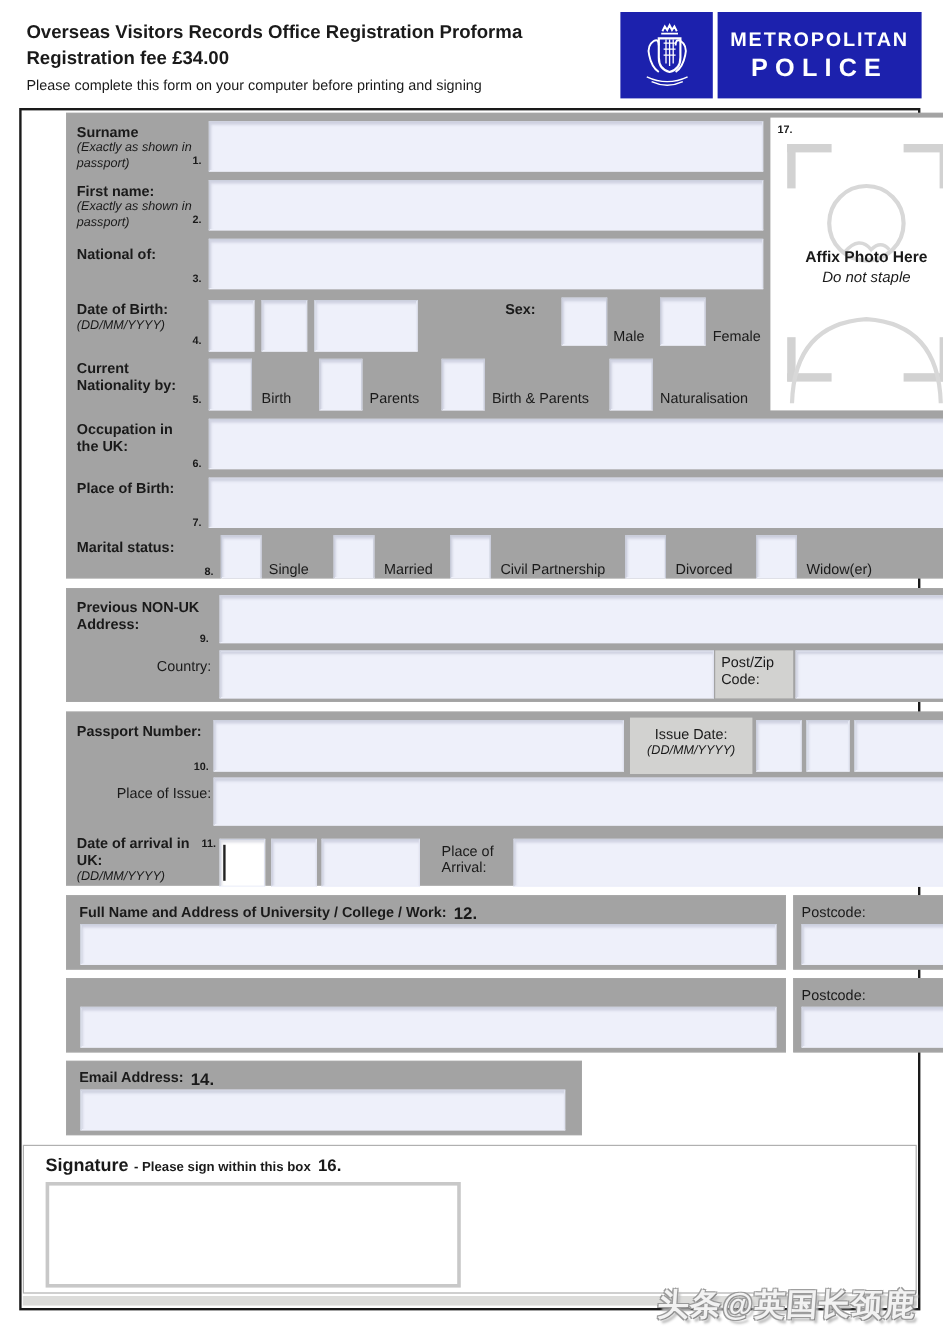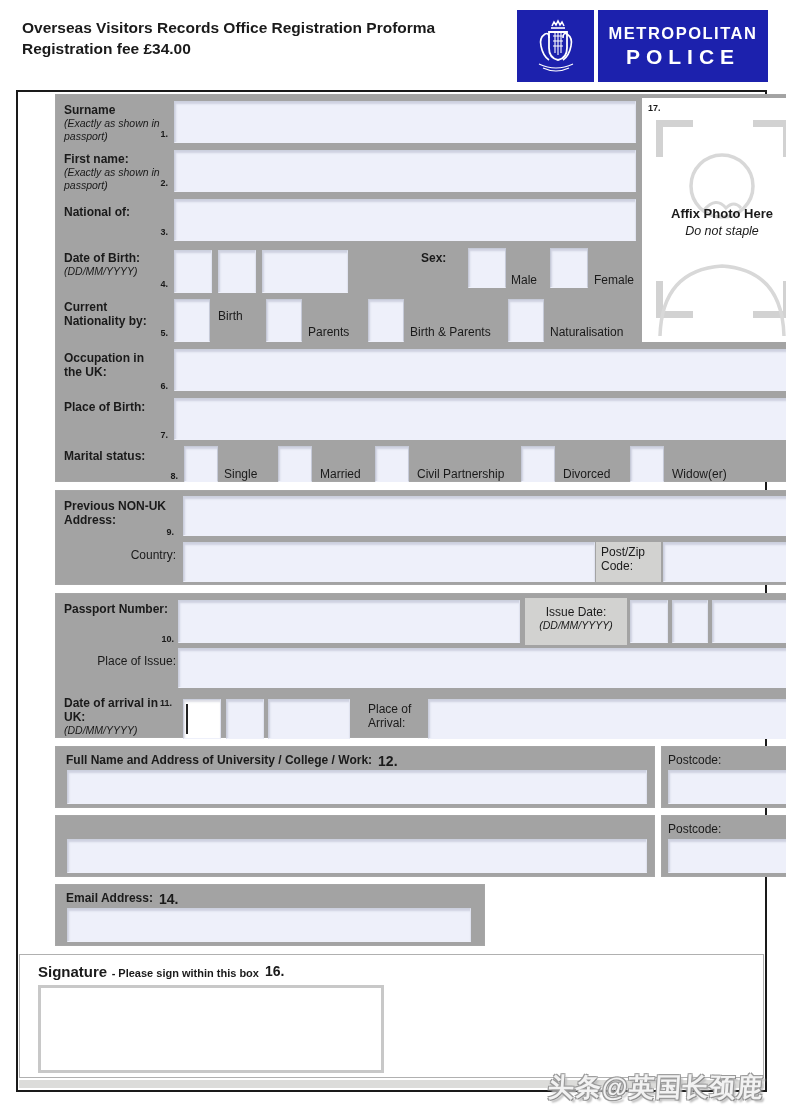--- a/index.html
+++ b/index.html
@@ -55,20 +55,21 @@
 </style>
 </head>
 <body>
 
 <div class="page">
 
   <div class="title">
     <div>Overseas Visitors Records Office Registration Proforma</div>
     <div>Registration fee £34.00</div>
   </div>
+  <div class="instruction">Please complete this form on your computer before printing and signing</div>
 
   <div class="logo">
     <div class="logo-crest">
       <svg width="62" height="60" viewBox="0 0 62 60" fill="none" stroke="#ffffff" stroke-width="1.6">
         <path d="M27 10 l2 -4 2 3 2 -4 2 4 2 -3 2 4"></path>
         <path d="M26 12 h14"></path>
         <path d="M24 16 h18 v16 q0 10 -9 12 q-9 -2 -9 -12 z" stroke-width="1.8"></path>
         <path d="M28 20 h10 M28 25 h10 M28 30 h10 M30 17 v20 M33 17 v22 M36 17 v20" stroke-width="1.1"></path>
         <path d="M20 18 q-6 4 -4 12 q2 10 8 14 M20 18 q4 -2 4 4"></path>
         <path d="M42 18 q6 4 4 12 q-2 10 -8 14 M42 18 q-4 -2 -4 4"></path>
@@ -114,21 +115,21 @@
 
       <div class="lbl" style="left:365px;top:156px;">Sex:</div>
       <div class="cb" style="left:412px;top:153px;width:38px;height:40px;"></div>
       <div class="opt" style="left:455px;top:178px;">Male</div>
       <div class="cb" style="left:494px;top:153px;width:38px;height:40px;"></div>
       <div class="opt" style="left:538px;top:178px;">Female</div>
 
       <div class="lbl" style="left:8px;top:205px;width:100px;">Current Nationality by:</div>
       <div class="num" style="left:94px;top:233px;width:18px;text-align:right;">5.</div>
       <div class="cb" style="left:118px;top:204px;width:36px;height:43px;"></div>
-      <div class="opt" style="left:162px;top:214px;">Birth</div>
+      <div class="opt" style="left:162px;top:230px;">Birth</div>
       <div class="cb" style="left:210px;top:204px;width:36px;height:43px;"></div>
       <div class="opt" style="left:252px;top:230px;">Parents</div>
       <div class="cb" style="left:312px;top:204px;width:36px;height:43px;"></div>
       <div class="opt" style="left:354px;top:230px;">Birth &amp; Parents</div>
       <div class="cb" style="left:452px;top:204px;width:36px;height:43px;"></div>
       <div class="opt" style="left:494px;top:230px;">Naturalisation</div>
 
       <div class="lbl" style="left:8px;top:256px;width:90px;">Occupation in the UK:</div>
       <div class="num" style="left:94px;top:286px;width:18px;text-align:right;">6.</div>
       <input type="text" class="fld" style="left: 118px; top: 254px; width: 624px; height: 42px;">
@@ -189,21 +190,21 @@
       <input type="text" class="fld" style="left: 616px; top: 6px; width: 36px; height: 43px;">
       <input type="text" class="fld" style="left: 656px; top: 6px; width: 86px; height: 43px;">
 
       <div class="rlbl" style="left:28px;top:60px;width:92px;text-align:right;">Place of Issue:</div>
       <input type="text" class="fld" style="left: 122px; top: 54px; width: 620px; height: 40px;">
 
       <div class="lbl" style="left:8px;top:102px;width:100px;">
         <span>Date of arrival in UK:</span>
         <div class="hint">(DD/MM/YYYY)</div>
       </div>
-      <div class="num" style="left:104px;top:104px;width:20px;text-align:left;">11.</div>
+      <div class="num" style="left:104px;top:104px;width:20px;text-align:right;">11.</div>
       <input type="text" class="fld" style="left: 127px; top: 105px; width: 38px; height: 40px; background: rgb(255, 255, 255);">
       <div class="caret" style="left:130px;top:110px;"></div>
       <input type="text" class="fld" style="left: 170px; top: 105px; width: 38px; height: 40px;">
       <input type="text" class="fld" style="left: 212px; top: 105px; width: 82px; height: 40px;">
       <div class="rlbl" style="left:312px;top:108px;width:58px;">Place of Arrival:</div>
       <input type="text" class="fld" style="left: 372px; top: 105px; width: 370px; height: 40px;">
     </div>
 
     <div class="strip" style="left:1px;top:654px;width:600px;height:62px;">
       <div class="lbl" style="left:10px;top:6px;width:560px;">

